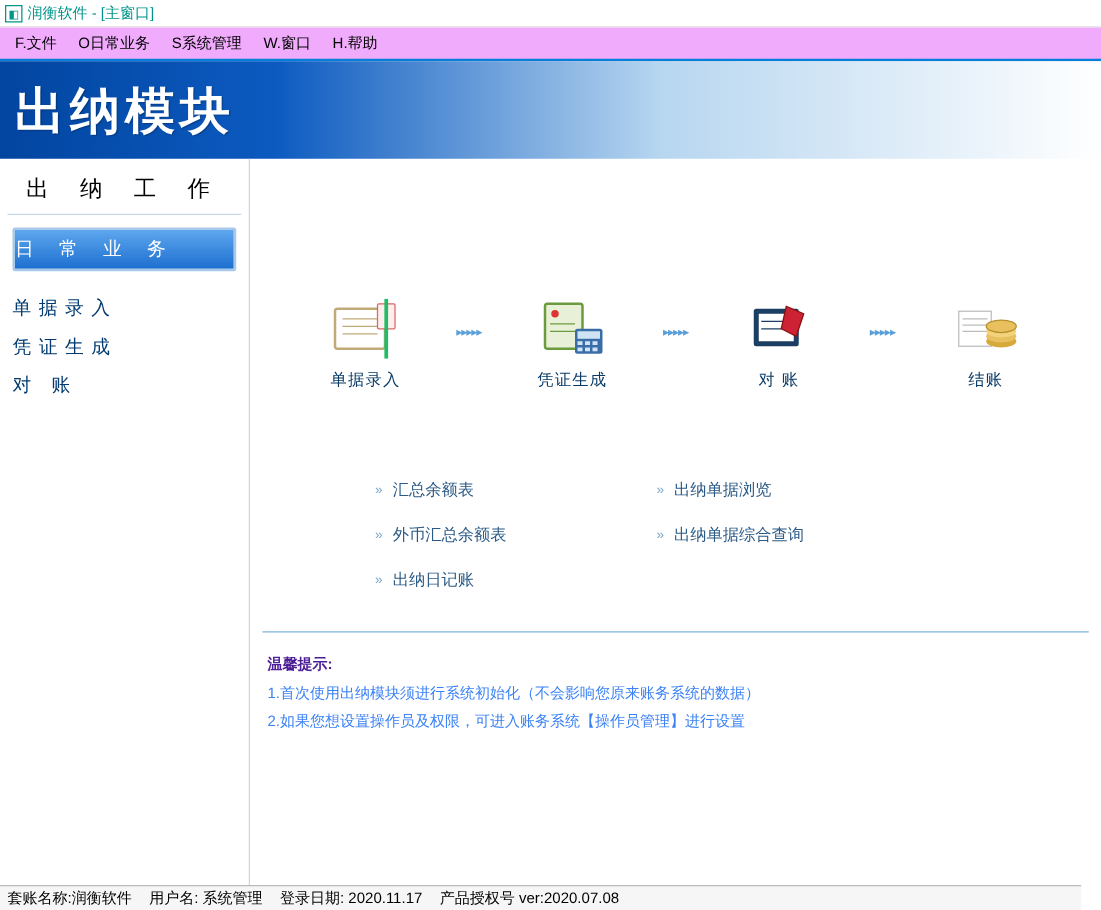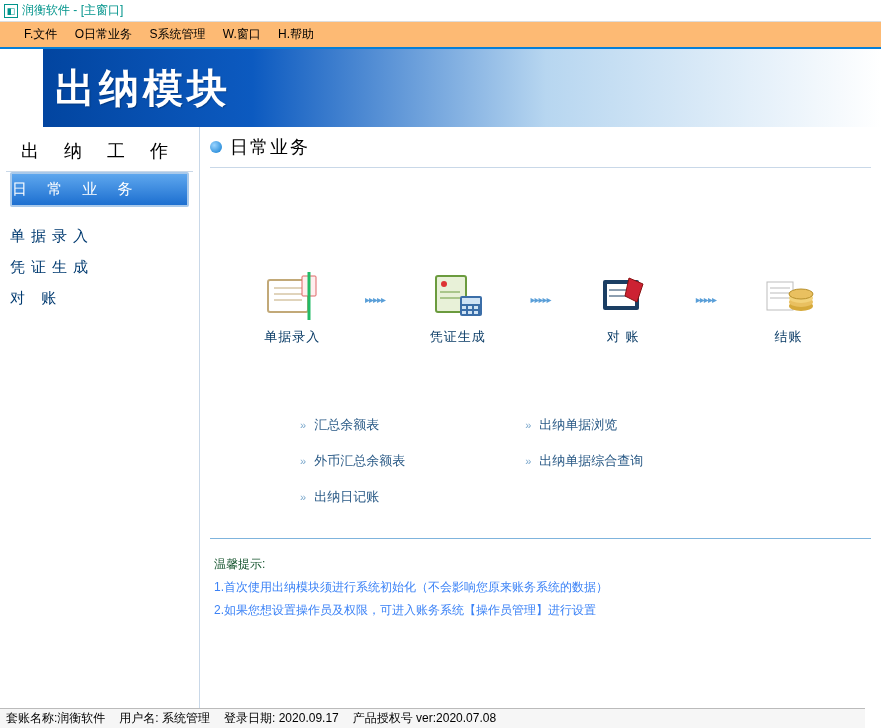--- a/index.html
+++ b/index.html
@@ -23,33 +23,32 @@
   border-bottom: 1px solid #ddd;
 }
 .titlebar .icon {
   width: 14px; height: 14px;
   border: 1px solid #00948b;
   display: inline-flex;
   align-items: center; justify-content: center;
   font-size: 9px; color: #00948b;
 }
 .menubar {
-  background: #fdba74;
-  padding: 4px 24px;
+  background: #f0abfc;
+  padding: 4px 12px;
   font-size: 12px;
   color: #000;
   border-bottom: 2px solid #057fd8;
 }
 .menubar span { margin-right: 14px; cursor: default; }
 .banner {
   height: 78px;
   background: linear-gradient(to right, #0245a0 0%, #0c5ac0 25%, #b7d6f0 60%, #ffffff 100%);
   display: flex; align-items: center;
   padding-left: 12px;
-  margin-left: 43px;
 }
 .banner-text {
   font-size: 40px;
   font-weight: 900;
   letter-spacing: 4px;
   color: #fff;
   font-family: SimHei, "Microsoft YaHei", sans-serif;
   text-shadow: 1px 1px 1px rgba(0,0,0,0.25);
 }
 .body-area {
@@ -61,20 +60,21 @@
   border-right: 1px solid #c9d8e8;
   padding: 8px 6px 6px 6px;
 }
 .side-head {
   font-size: 18px;
   letter-spacing: 10px;
   text-align: center;
   color: #000;
   padding: 4px 0 8px;
   border-bottom: 1px solid #c9d8e8;
+  margin-bottom: 10px;
 }
 .side-sel {
   background: linear-gradient(to bottom, #5ea7ee, #1d6fd0);
   border: 2px solid #a9c9ea;
   border-radius: 2px;
   color: #fff;
   text-align: left;
   font-size: 15px;
   letter-spacing: 8px;
   padding: 6px 0;
@@ -134,21 +134,21 @@
   display: flex; align-items: center; gap: 8px;
   color: #2a5a86; font-size: 13px; cursor: pointer;
 }
 .link-row .chev { color: #7aa7cc; font-size: 11px; }
 .hr2 { border: none; border-top: 1px solid #7fb4dd; margin-top: 12px; }
 .tips {
   padding: 14px 8px 0 4px;
   font-size: 12px;
   line-height: 1.9;
 }
-.tips-title { color: #14532d; font-weight: normal; }
+.tips-title { color: #4c1d95; font-weight: bold; }
 .tips-line { color: #3b82f6; }
 .statusbar {
   position: absolute;
   bottom: 0; left: 0; right: 16px;
   height: 20px;
   border-top: 1px solid #bbb;
   background: #f6f6f6;
   font-size: 12px;
   display: flex; align-items: center;
   gap: 14px; padding: 0 6px;
@@ -181,24 +181,20 @@
 
   <div class="sidebar">
     <div class="side-head">出 纳 工 作</div>
     <div class="side-sel">日 常 业 务</div>
     <div class="side-item">单据录入</div>
     <div class="side-item">凭证生成</div>
     <div class="side-item">对    账</div>
   </div>
 
   <div class="main">
-    <div class="main-head">
-      <div class="dot"></div>
-      <div class="main-title">日常业务</div>
-    </div>
 
     <div class="flow">
 
       <div class="flow-item">
         <div class="iconwrap">
           <svg width="56" height="48" viewBox="0 0 56 48">
             <rect x="4" y="8" width="40" height="32" rx="2" fill="#fff" stroke="#c2a978" stroke-width="2"></rect>
             <line x1="10" y1="16" x2="38" y2="16" stroke="#c2a978"></line>
             <line x1="10" y1="22" x2="38" y2="22" stroke="#c2a978"></line>
             <line x1="10" y1="28" x2="38" y2="28" stroke="#c2a978"></line>
@@ -300,15 +296,15 @@
       <div class="tips-line">1.首次使用出纳模块须进行系统初始化（不会影响您原来账务系统的数据）</div>
       <div class="tips-line">2.如果您想设置操作员及权限，可进入账务系统【操作员管理】进行设置</div>
     </div>
 
   </div>
 </div>
 
 <div class="statusbar">
   <span>套账名称:润衡软件</span>
   <span>用户名: 系统管理</span>
-  <span>登录日期: 2020.09.17</span>
+  <span>登录日期: 2020.11.17</span>
   <span>产品授权号  ver:2020.07.08</span>
 </div>
 
 </body></html>

